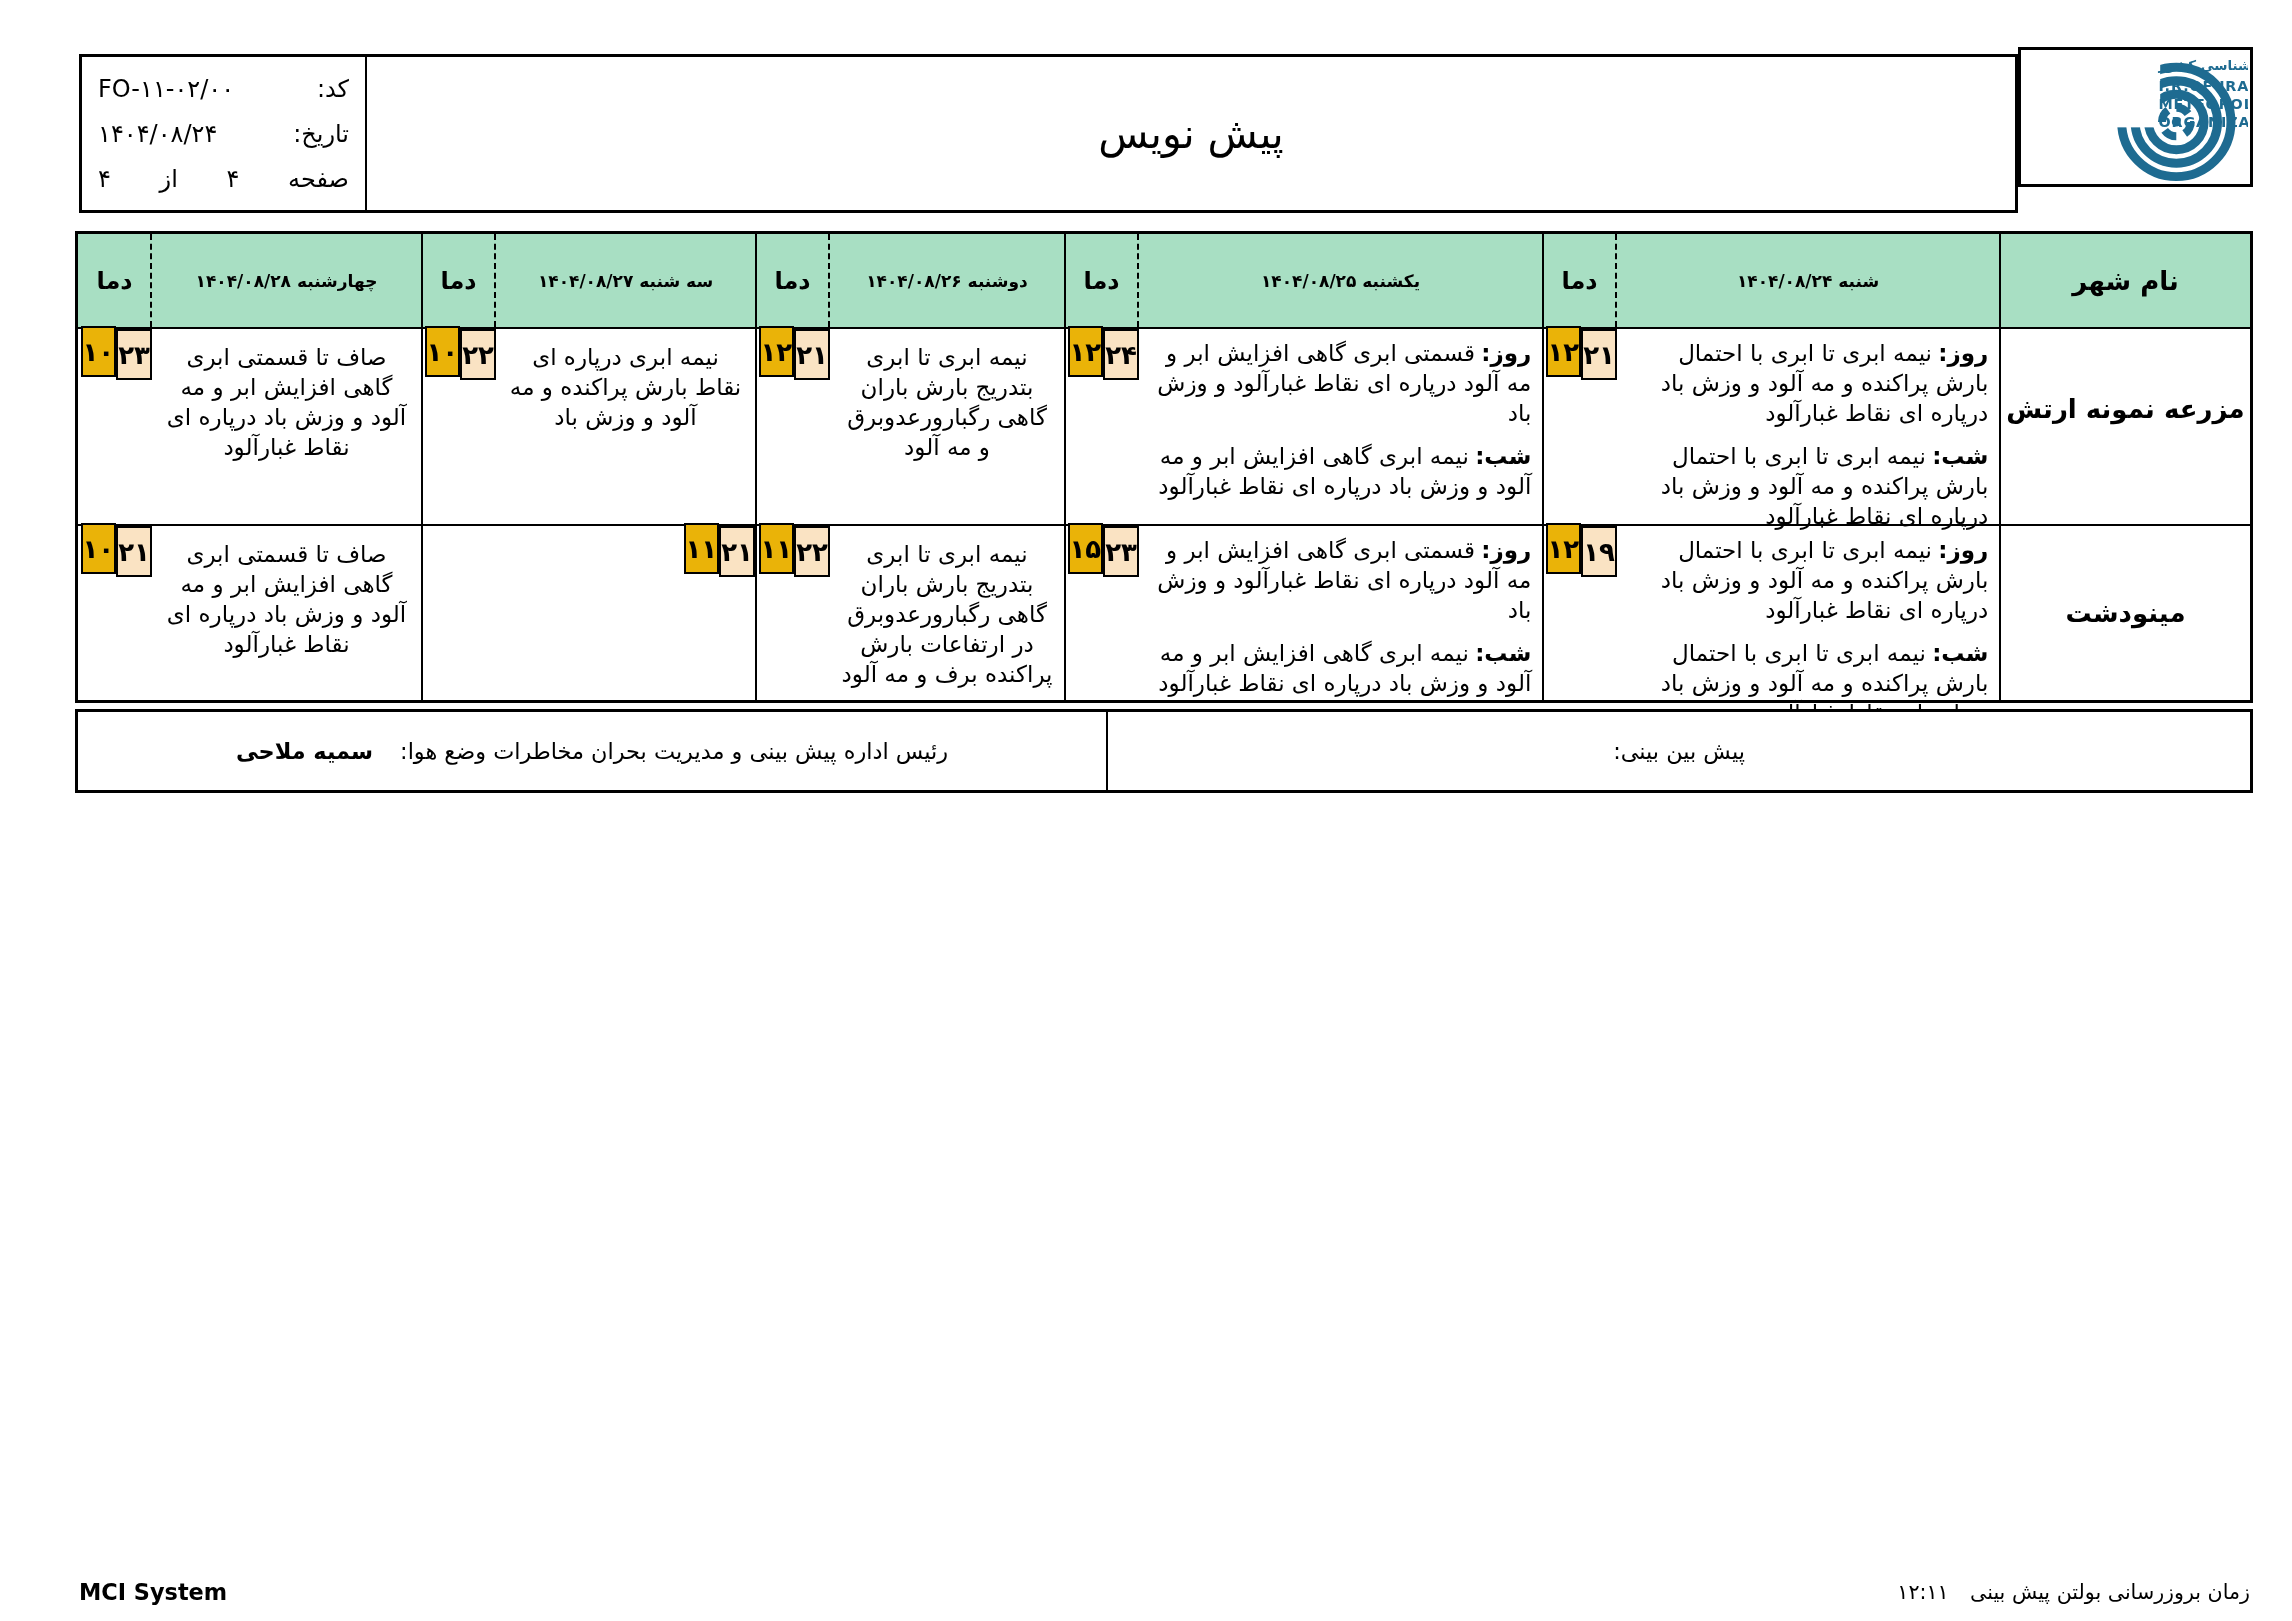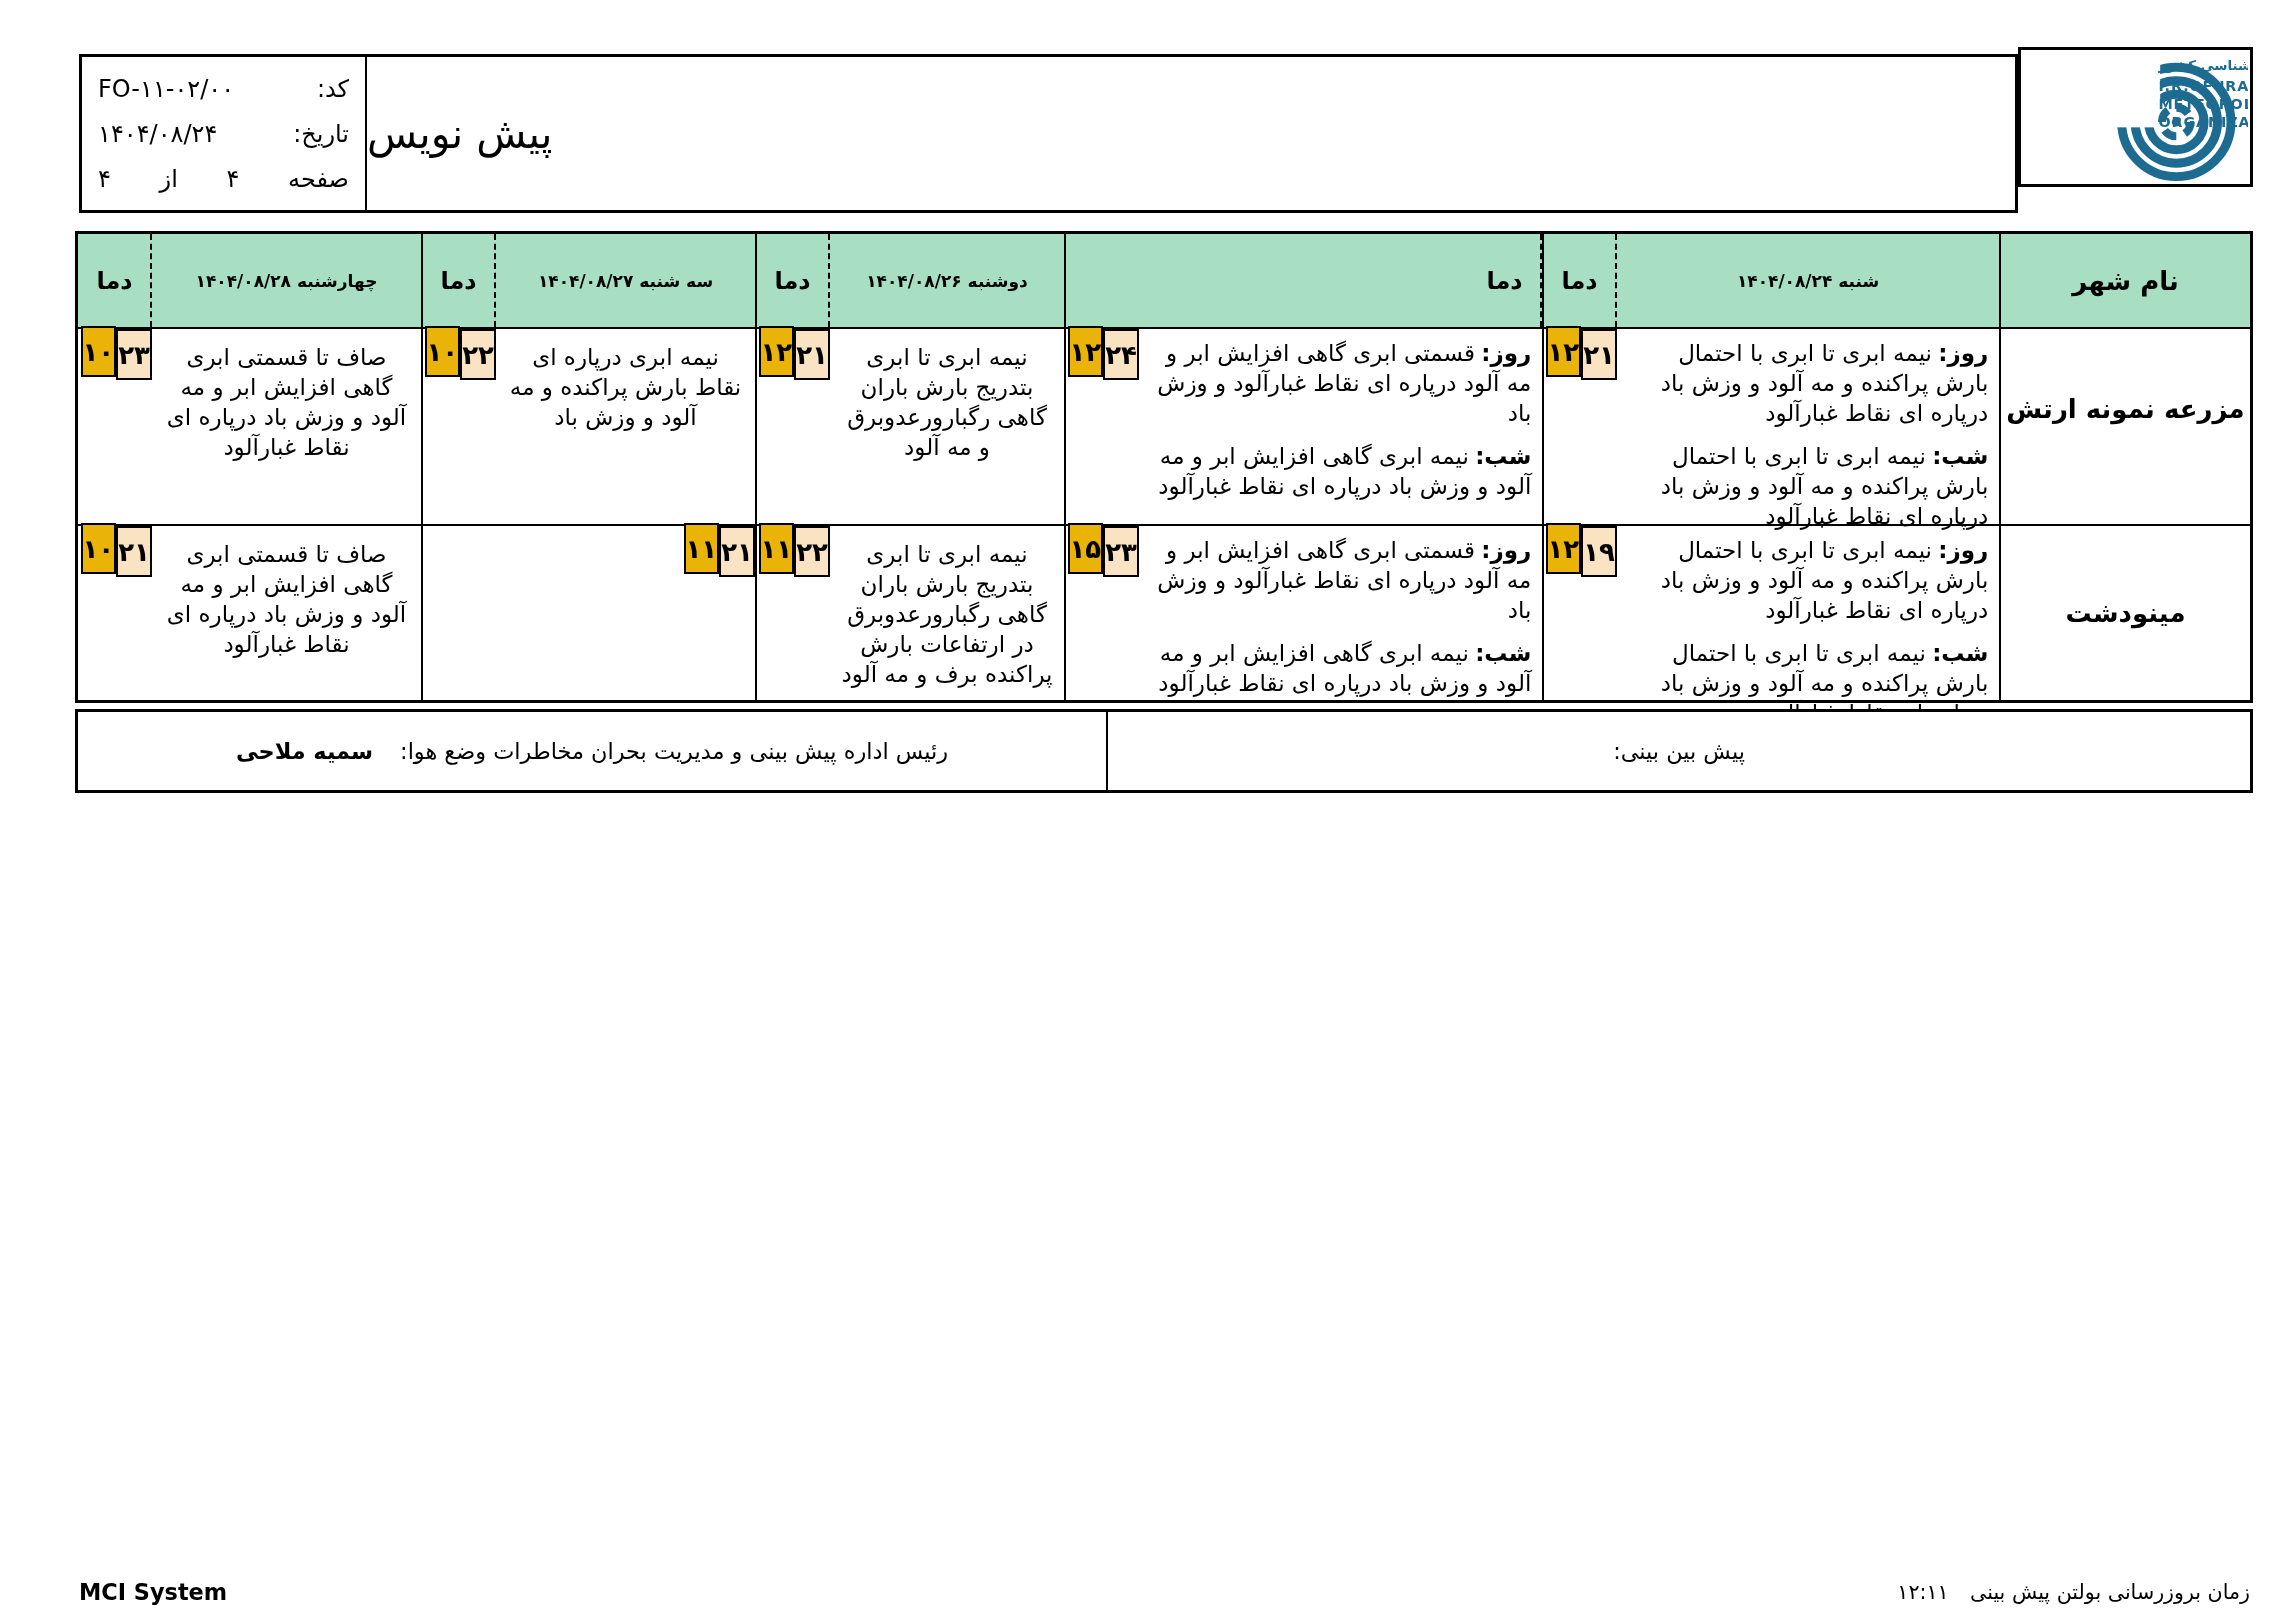--- a/index.html
+++ b/index.html
@@ -8,21 +8,21 @@
   .page {
     position: relative; width: 2293px; height: 1621px;
     background: #ffffff; direction: rtl; overflow: hidden; color: #000;
   }
 
   
   .hdrwrap { position: absolute; top: 47px; right: 40px; width: 2174px; display: flex; align-items: flex-start; }
   .logo-box { width: 235px; height: 140px; border: 3.6px solid #000; background: #fff;
               display: flex; align-items: center; justify-content: center; }
   .hdr-box { flex: 1; height: 159px; border: 3.6px solid #000; margin-top: 7.2px; display: flex; background: #fff; }
-  .title-area { flex: 1; display: flex; align-items: center; justify-content: flex-end; }
+  .title-area { flex: 1; display: flex; align-items: center; justify-content: center; }
   .doc-title { font-size: 41px; font-weight: 500; letter-spacing: 0.4px; }
   .metabox { width: 285px; border-right: 2.7px solid #000; display: flex; flex-direction: column;
              justify-content: space-around; padding: 9px 16px; font-size: 24px; }
   .metaline { display: flex; justify-content: space-between; align-items: center; }
   .metaline .val { direction: ltr; }
 
   
   .wtable { position: absolute; top: 231px; right: 40px; width: 2178px; border: 3.6px solid #000; background: #fff; }
   .trow { display: flex; }
   .trow > .cell { border-left: 2.7px solid #000; }
@@ -123,20 +123,21 @@
 
   <div class="wtable">
 
     <div class="trow hrow">
       <div class="cell w-city city-h">نام شهر</div>
       <div class="cell w-sat daycell">
         <div class="day-name">شنبه ۱۴۰۴/۰۸/۲۴</div>
         <div class="temp-h">دما</div>
       </div>
       <div class="cell w-sun daycell">
+        <div class="day-name">یکشنبه ۱۴۰۴/۰۸/۲۵</div>
         <div class="temp-h">دما</div>
       </div>
       <div class="cell w-mon daycell">
         <div class="day-name">دوشنبه ۱۴۰۴/۰۸/۲۶</div>
         <div class="temp-h">دما</div>
       </div>
       <div class="cell w-tue daycell">
         <div class="day-name">سه شنبه ۱۴۰۴/۰۸/۲۷</div>
         <div class="temp-h">دما</div>
       </div>

